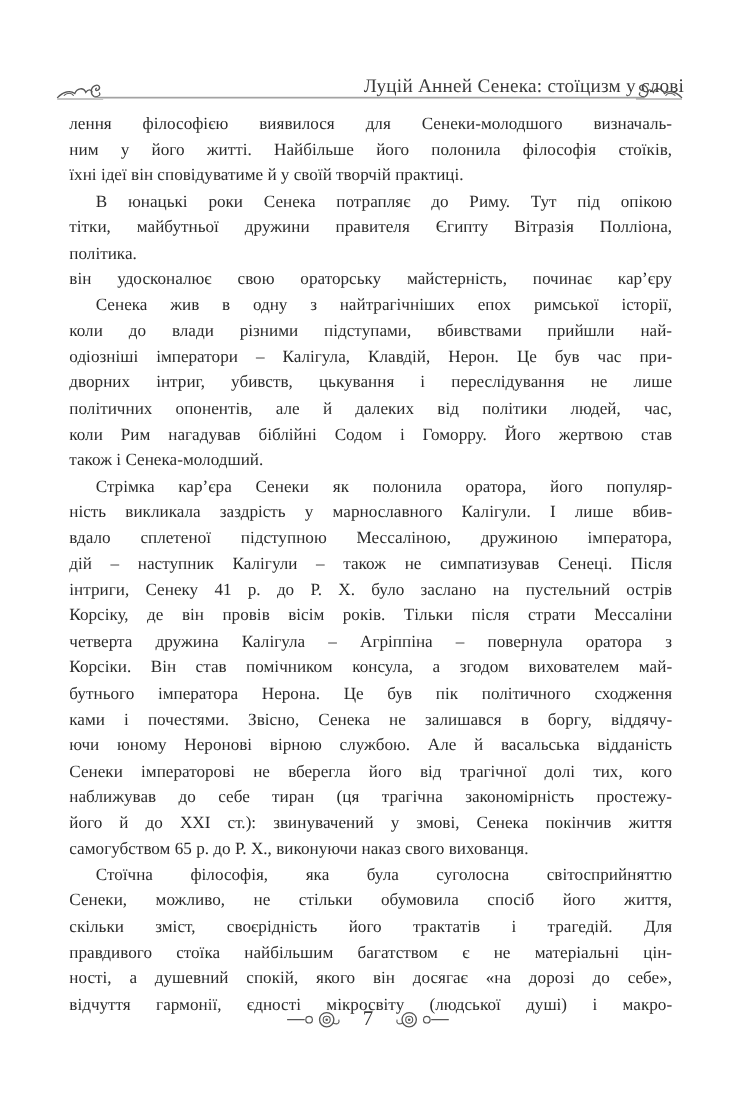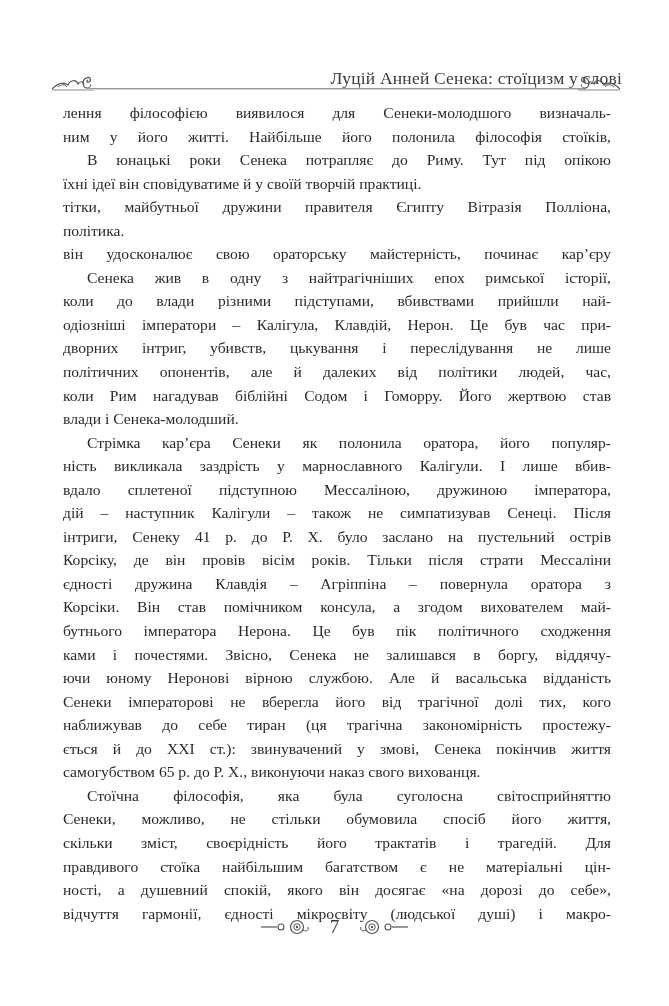--- a/index.html
+++ b/index.html
@@ -59,46 +59,46 @@
     <path d="M8 17 C11 14, 15 14, 17 17" fill="none" stroke="#555" stroke-width="1"></path>
     <path d="M36 18 C32 16, 32 10, 36 8 C40 6, 42 10, 39 12 C37 13, 36 11, 38 10" fill="none" stroke="#555" stroke-width="1.2"></path>
     <path d="M36 18 C40 18, 42 16, 40 14" fill="none" stroke="#555" stroke-width="1"></path>
     <line x1="2" y1="20" x2="44" y2="20" stroke="#8a8a8a" stroke-width="1"></line>
   </svg>
 </div>
 
 <div class="body-text" id="body-text">
     <span class="line">лення філософією виявилося для Сенеки-молодшого визначаль-</span>
     <span class="line">ним у його житті. Найбільше його полонила філософія стоїків,</span>
+    <span class="line last">їхні ідеї він сповідуватиме й у своїй творчій практиці.</span>
     <span class="line indent">В юнацькі роки Сенека потрапляє до Риму. Тут під опікою</span>
-    <span class="line last">їхні ідеї він сповідуватиме й у своїй творчій практиці.</span>
     <span class="line">тітки, майбутньої дружини правителя Єгипту Вітразія Полліона,</span>
     <span class="line last">політика.</span>
     <span class="line">він удосконалює свою ораторську майстерність, починає кар’єру</span>
     <span class="line indent">Сенека жив в одну з найтрагічніших епох римської історії,</span>
     <span class="line">коли до влади різними підступами, вбивствами прийшли най-</span>
     <span class="line">одіозніші імператори – Калігула, Клавдій, Нерон. Це був час при-</span>
     <span class="line">дворних інтриг, убивств, цькування і переслідування не лише</span>
     <span class="line">політичних опонентів, але й далеких від політики людей, час,</span>
     <span class="line">коли Рим нагадував біблійні Содом і Гоморру. Його жертвою став</span>
-    <span class="line last">влади і Сенека-молодший.</span>
+    <span class="line last">також і Сенека-молодший.</span>
     <span class="line indent">Стрімка кар’єра Сенеки як полонила оратора, його популяр-</span>
     <span class="line">ність викликала заздрість у марнославного Калігули. І лише вбив-</span>
     <span class="line">вдало сплетеної підступною Мессаліною, дружиною імператора,</span>
     <span class="line">дій – наступник Калігули – також не симпатизував Сенеці. Після</span>
     <span class="line">інтриги, Сенеку 41 р. до Р. Х. було заслано на пустельний острів</span>
     <span class="line">Корсіку, де він провів вісім років. Тільки після страти Мессаліни</span>
-    <span class="line">єдності дружина Клавдія – Агріппіна – повернула оратора з</span>
+    <span class="line">четверта дружина Калігула – Агріппіна – повернула оратора з</span>
     <span class="line">Корсіки. Він став помічником консула, а згодом вихователем май-</span>
     <span class="line">бутнього імператора Нерона. Це був пік політичного сходження</span>
     <span class="line">ками і почестями. Звісно, Сенека не залишався в боргу, віддячу-</span>
     <span class="line">ючи юному Неронові вірною службою. Але й васальська відданість</span>
     <span class="line">Сенеки імператорові не вберегла його від трагічної долі тих, кого</span>
     <span class="line">наближував до себе тиран (ця трагічна закономірність простежу-</span>
-    <span class="line">ється й до XXI ст.): звинувачений у змові, Сенека покінчив життя</span>
+    <span class="line">його й до XXI ст.): звинувачений у змові, Сенека покінчив життя</span>
     <span class="line last">самогубством 65 р. до Р. Х., виконуючи наказ свого вихованця.</span>
     <span class="line indent">Стоїчна філософія, яка була суголосна світосприйняттю</span>
     <span class="line">Сенеки, можливо, не стільки обумовила спосіб його життя,</span>
     <span class="line">скільки зміст, своєрідність його трактатів і трагедій. Для</span>
     <span class="line">правдивого стоїка найбільшим багатством є не матеріальні цін-</span>
     <span class="line">ності, а душевний спокій, якого він досягає «на дорозі до себе»,</span>
     <span class="line">відчуття гармонії, єдності мікросвіту (людської душі) і макро-</span>
   </div>
 
 <div class="footer">

